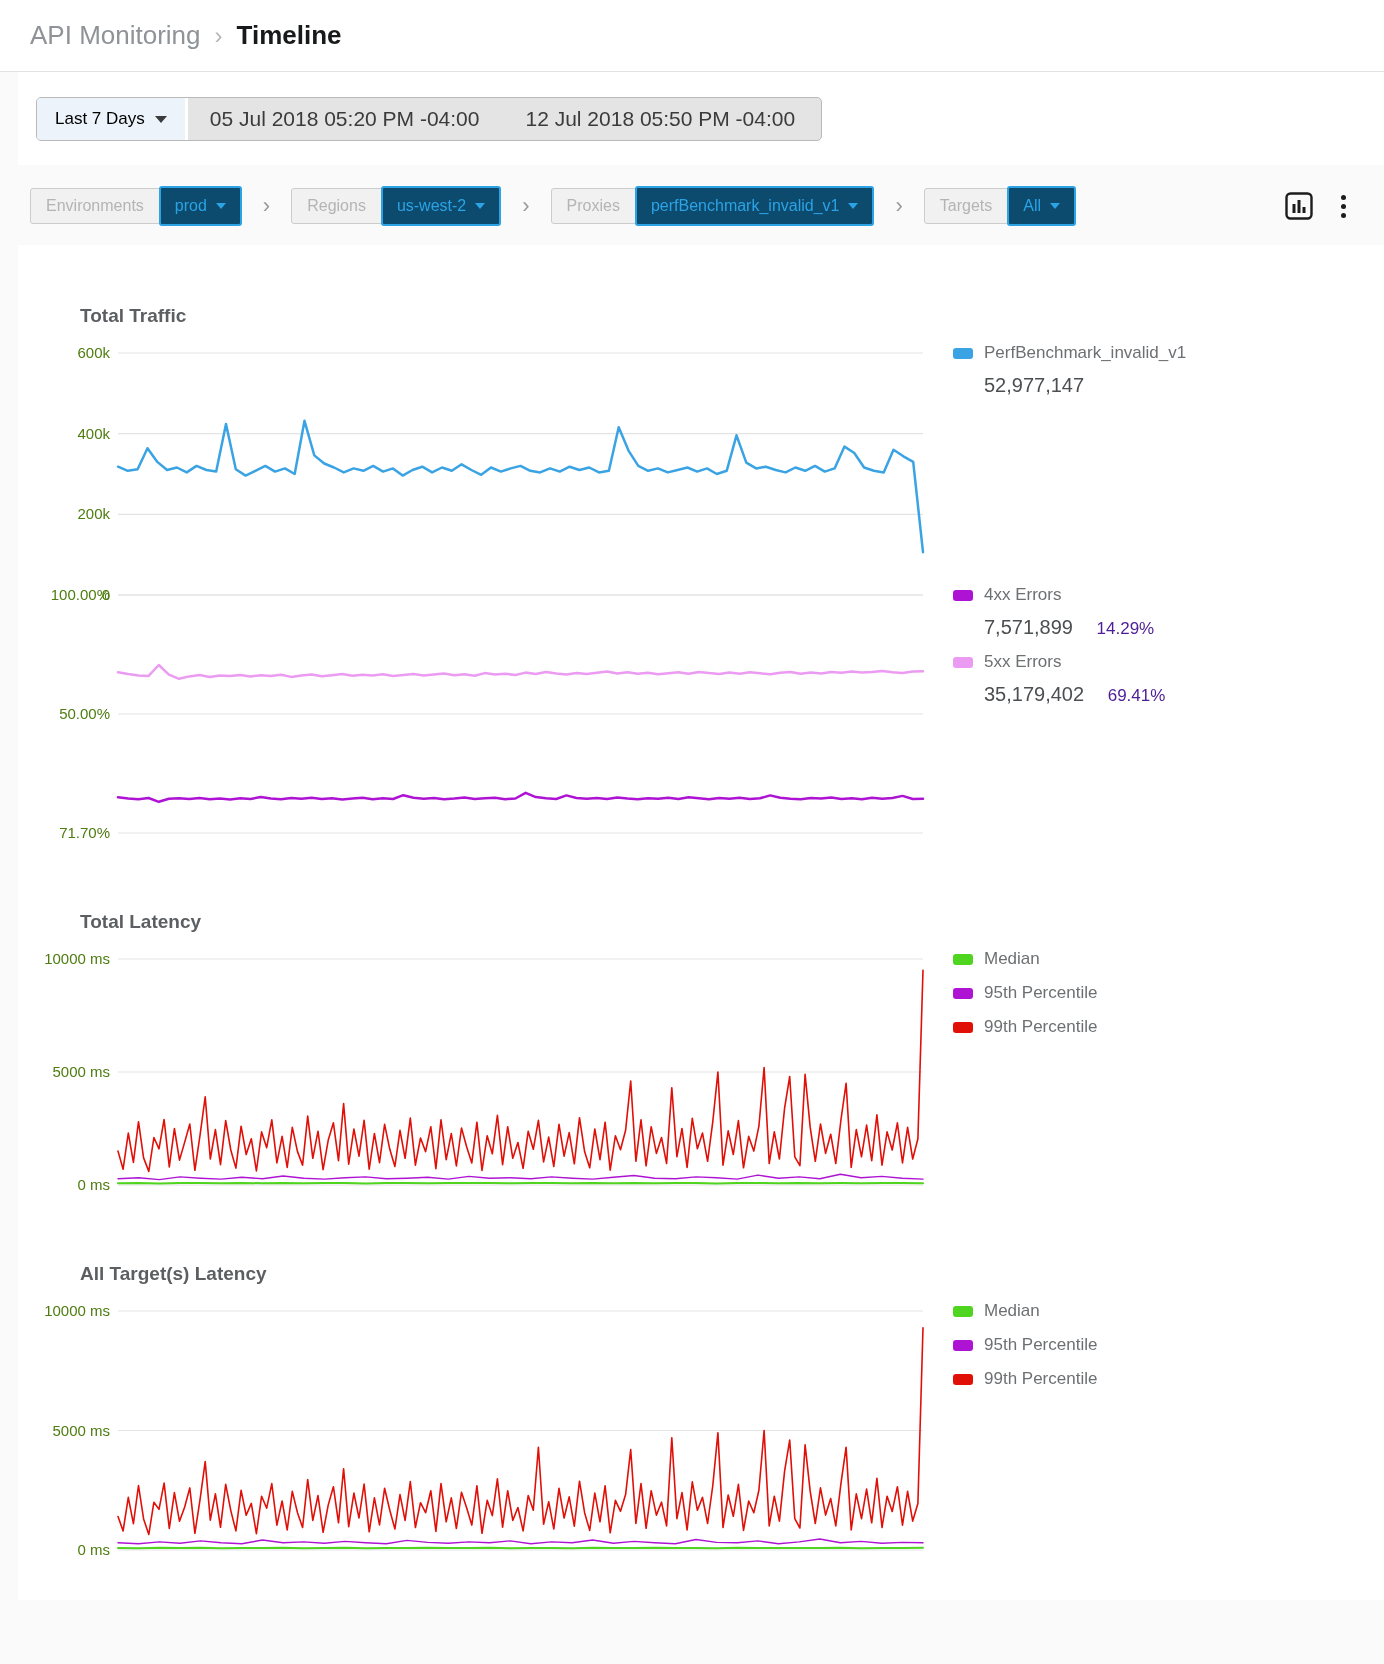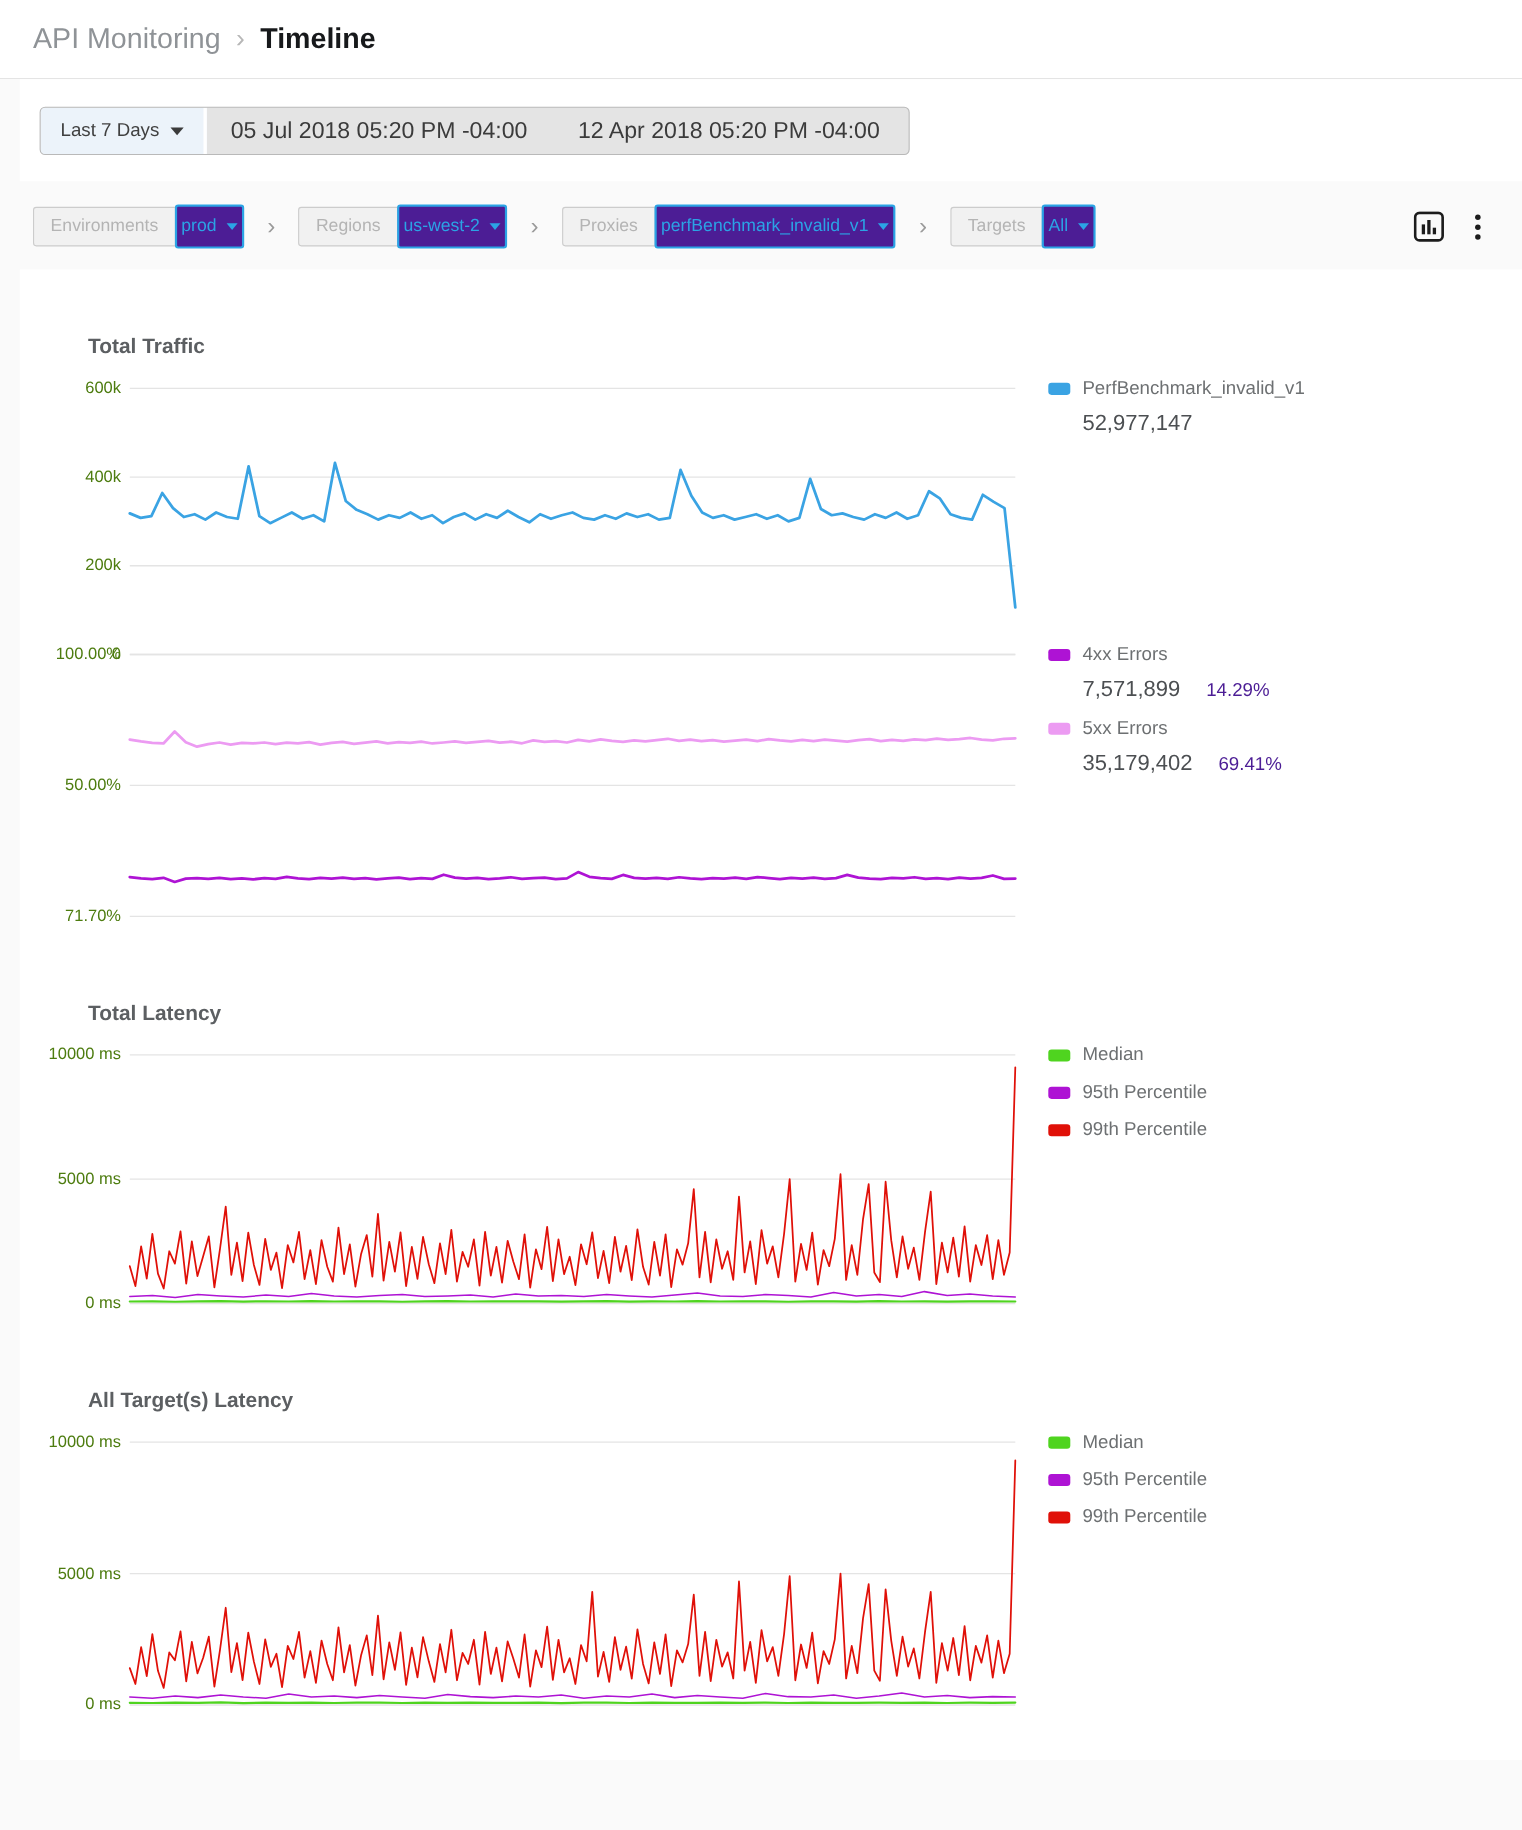--- a/index.html
+++ b/index.html
@@ -14,32 +14,32 @@
   .crumb-page { font-size:26px; color:#17191b; font-weight:700; }
 
   .below { background:#fafafa; min-height:1592px; }
 
   
   .toolbar-band { margin-left:18px; background:#fff; padding:25px 0 24px 18px; }
   .range-control { display:inline-flex; height:44px; border:1px solid #b9b9b9; border-radius:5px;
     overflow:hidden; background:#e4e4e4; }
   .range-preset { display:flex; align-items:center; gap:10px; padding:0 18px; background:#ecf3fa;
     border-right:3px solid #fff; cursor:pointer; }
-  .range-preset .txt { font-size:17px; color:#404040; }
+  .range-preset .txt { font-size:17px; color:#000000; }
   .caret-dark { width:0; height:0; border-left:6px solid transparent; border-right:6px solid transparent;
     border-top:7px solid #3b3b3b; }
   .range-dates { display:flex; align-items:center; gap:46px; padding:0 26px 0 22px; }
   .range-date { font-size:21px; color:#3b3b3b; white-space:nowrap; }
 
   
   .filter-band { background:#fafafa; padding:21px 34px 19px 30px; display:flex; align-items:center; }
   .fgroup { display:flex; align-items:center; }
   .flabel { height:36px; display:flex; align-items:center; padding:0 15px; background:#f1f1f1;
     border:1px solid #cccccc; border-radius:3px 0 0 3px; font-size:16px; color:#b4b4b4; }
-  .fvalue { height:40px; display:flex; align-items:center; gap:9px; padding:0 4px; background:#4c1d95;
+  .fvalue { height:40px; display:flex; align-items:center; gap:9px; padding:0 14px; background:#0c4a6e;
     border:2px solid #2ba3e5; border-radius:3px; margin-left:-1px; cursor:pointer; }
   .fvalue .txt { font-size:16px; color:#2ba3e5; }
   .caret-blue { width:0; height:0; border-left:5px solid transparent; border-right:5px solid transparent;
     border-top:6px solid #2ba3e5; }
   .fchev { font-size:22px; color:#9a9a9a; margin:0 21px; }
   .filter-spacer { flex:1; }
   .icon-chartbtn { width:28px; height:28px; cursor:pointer; }
   .kebab { margin-left:24px; display:flex; flex-direction:column; gap:4px; cursor:pointer; padding:2px 4px; }
   .kebab i { width:5px; height:5px; border-radius:50%; background:#1c1c1c; display:block; }
 
@@ -70,21 +70,21 @@
 <div class="below">
 
   <div class="toolbar-band">
     <div class="range-control">
       <div class="range-preset">
         <span class="txt">Last 7 Days</span>
         <span class="caret-dark"></span>
       </div>
       <div class="range-dates">
         <span class="range-date">05 Jul 2018 05:20 PM -04:00</span>
-        <span class="range-date">12 Apr 2018 05:20 PM -04:00</span>
+        <span class="range-date">12 Jul 2018 05:50 PM -04:00</span>
       </div>
     </div>
   </div>
 
   <div class="filter-band">
 
     <div class="fgroup">
       <span class="flabel">Environments</span>
       <span class="fvalue">
         <span class="txt">prod</span>

